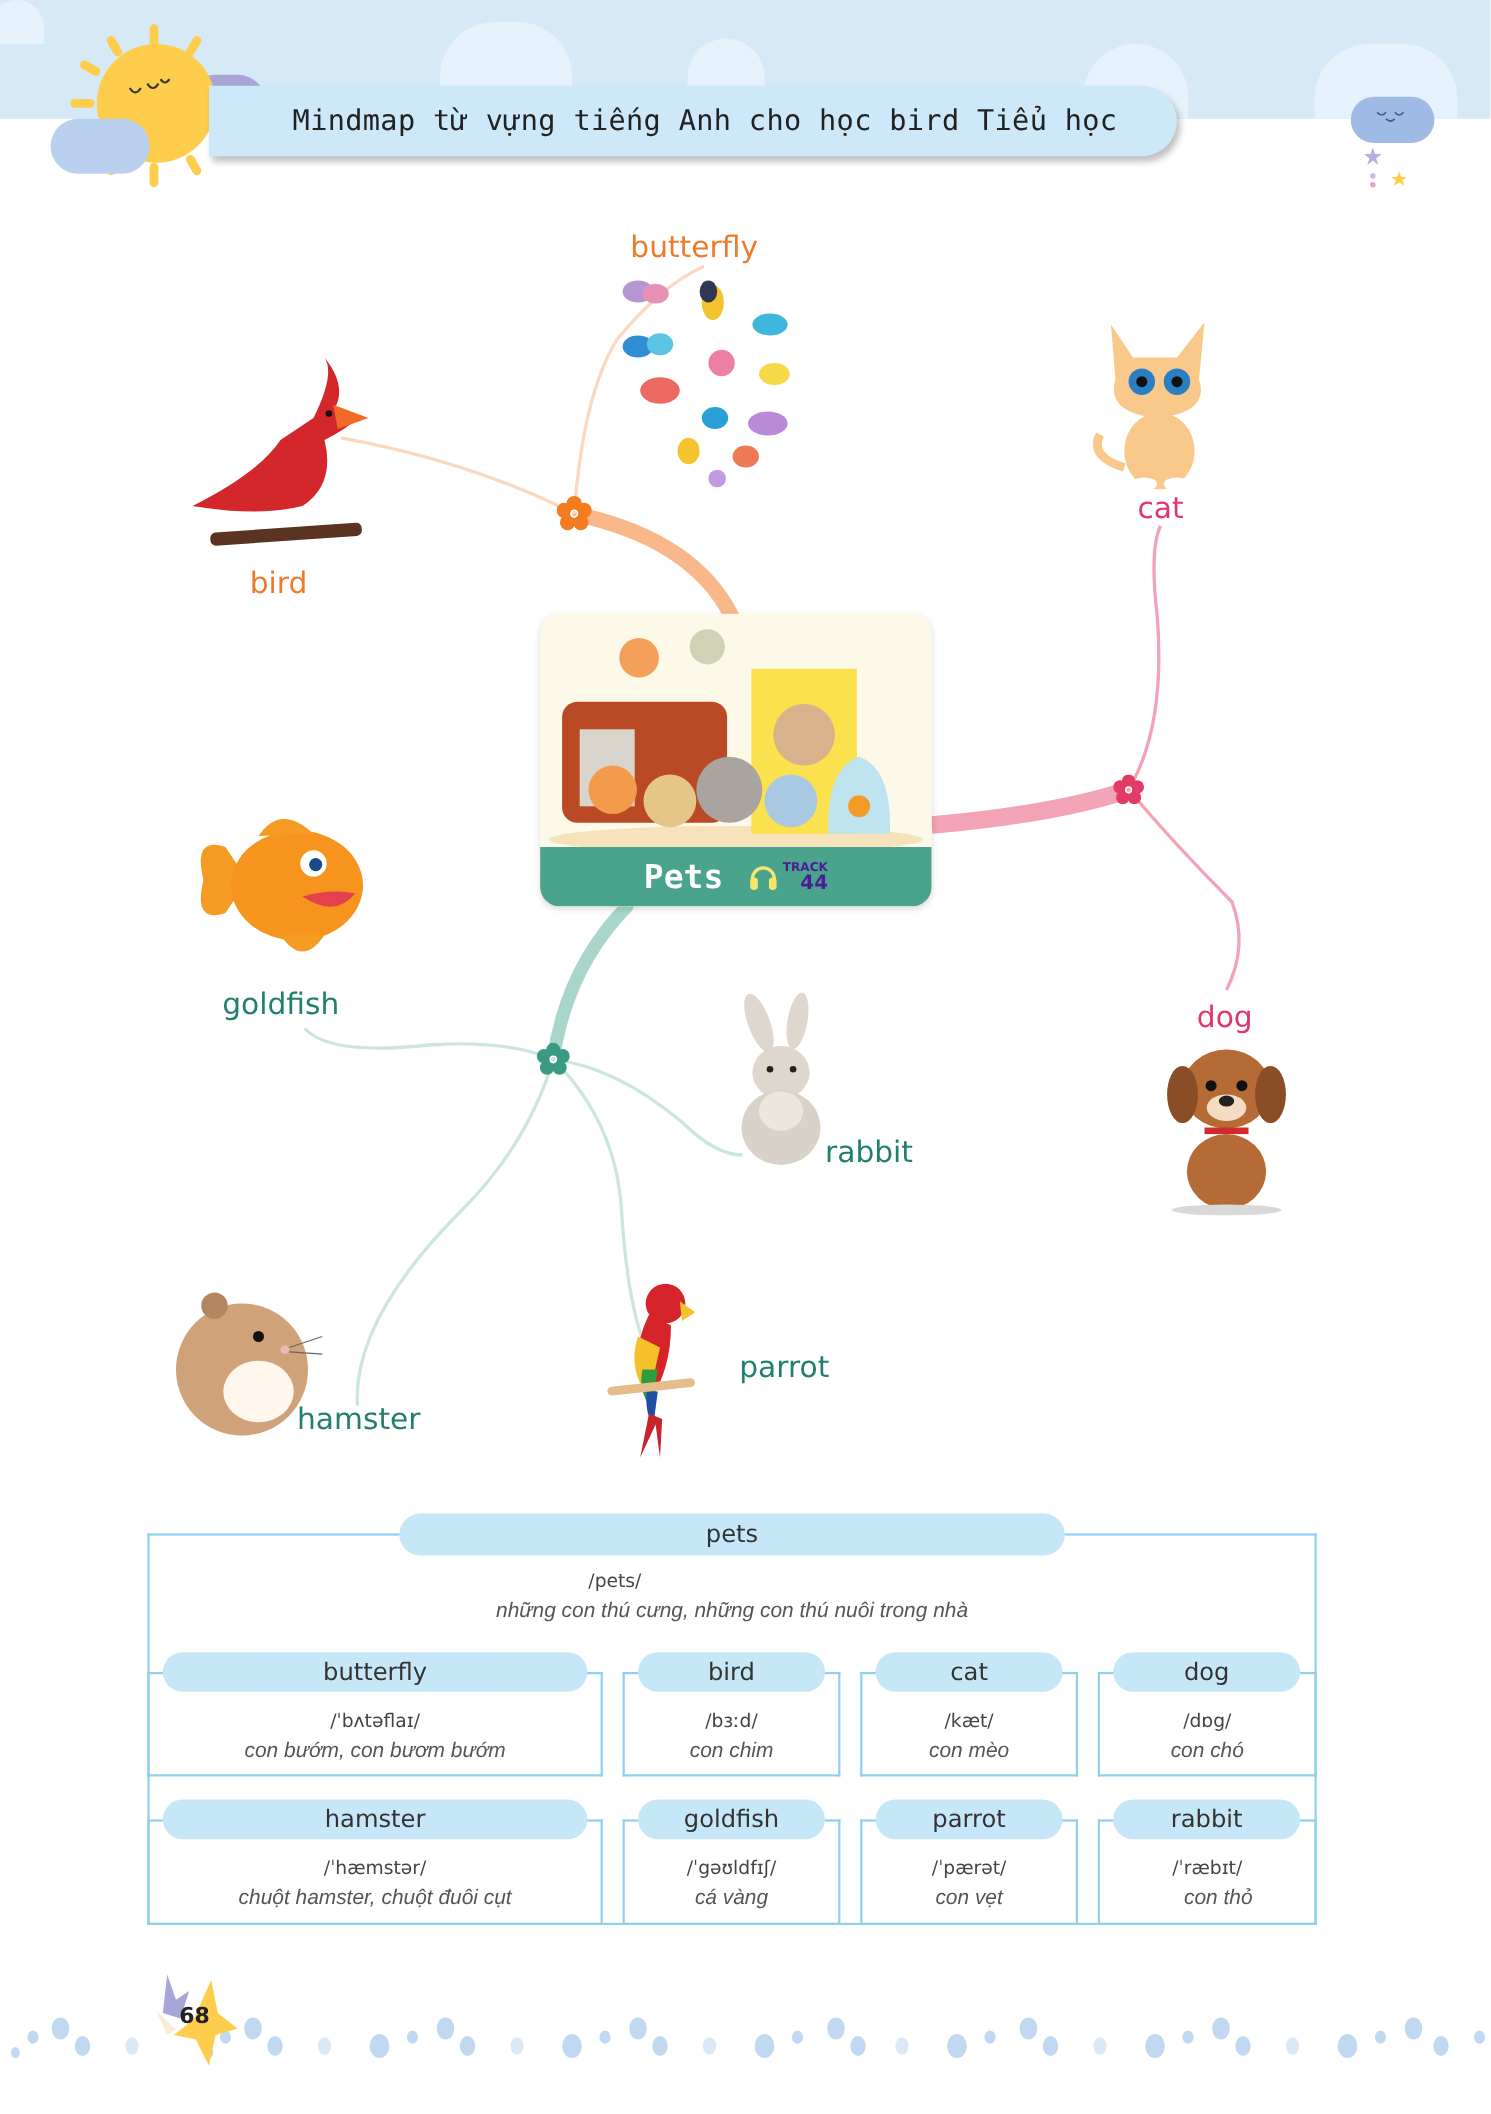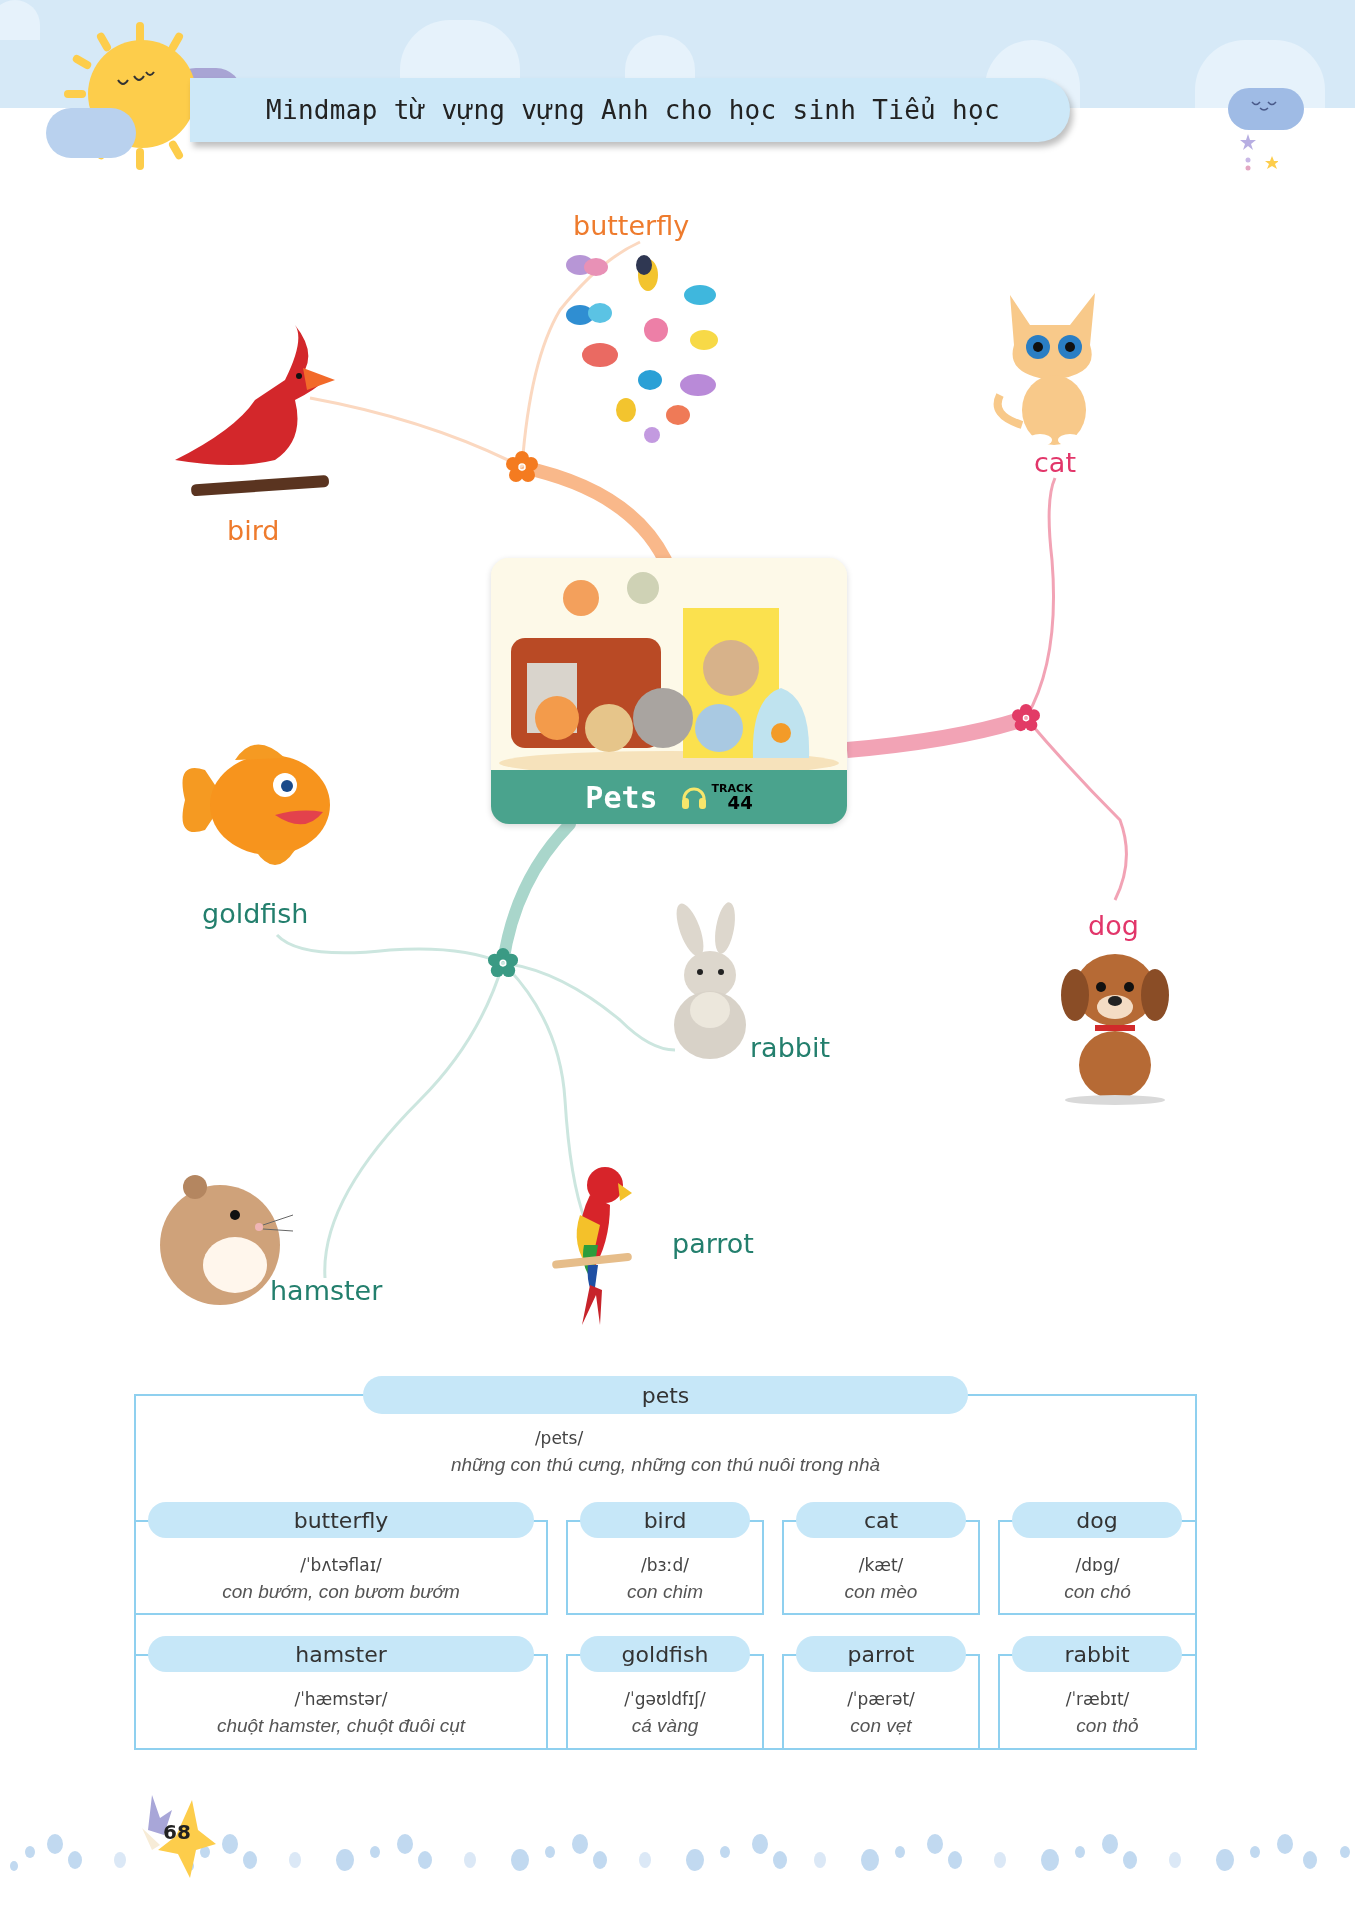--- a/index.html
+++ b/index.html
@@ -17,21 +17,21 @@
   .branch-svg { position: absolute; left: 0; top: 0; }
   .label { position: absolute; font-family: "DejaVu Sans", sans-serif; font-size: 27px; }
   .orange { color: #ee7b2d; }
   .pink { color: #e2366a; }
   .teal { color: #237f6d; }
 
   .center-card { position: absolute; left: 491px; top: 558px; width: 356px; height: 266px; border-radius: 18px; background: #fdf9e8; overflow: hidden; box-shadow: 0 2px 6px rgba(0,0,0,0.15); }
   .center-card .illustration { position: absolute; left: 0; top: 0; width: 356px; height: 212px; }
   .center-card .footer { position: absolute; left: 0; top: 212px; width: 356px; height: 54px; background: #4aa38d; display: flex; align-items: center; justify-content: center; gap: 22px; }
   .footer .pets-title { color: #fff; font-size: 30px; font-family: "DejaVu Sans Mono", monospace; font-weight: bold; }
-  .footer .track { display: flex; align-items: center; gap: 4px; color: #000000; }
+  .footer .track { display: flex; align-items: center; gap: 4px; color: #4c1d95; }
   .track .tt { display: flex; flex-direction: column; line-height: 1; }
   .track .tt .t1 { font-size: 11px; font-weight: bold; }
   .track .tt .t2 { font-size: 18px; font-weight: bold; text-align: right; }
 
   .animal { position: absolute; }
 
   .vocab { position: absolute; left: 134px; top: 1394px; width: 1063px; height: 356px; border: 2px solid #8fd0ef; border-top: none; }
   .vocab-top-line { position: absolute; left: 134px; top: 1394px; width: 1063px; height: 2px; background: #8fd0ef; }
   .pill { position: absolute; background: #c6e7f8; border-radius: 20px; display: flex; align-items: center; justify-content: center; font-family: "DejaVu Sans", sans-serif; color: #333; font-size: 22px; }
   .cell-box { position: absolute; border: 2px solid #8fd0ef; border-top: none; }
@@ -66,21 +66,21 @@
   <div class="ray" style="left:72px;top:122px;width:20px;height:8px;transform:rotate(-30deg);"></div>
 </div>
 <div class="sun">
   <svg width="108" height="108" viewBox="0 0 108 108">
       <path d="M30 40 q5 8 10 0 M46 36 q5 8 10 0 M58 32 q4 6 8 0" stroke="#333" stroke-width="2" fill="none"></path>
     </svg>
 </div>
 <div class="blue-cloud"></div>
 
 <div class="title-pill">
-  <span>Mindmap từ vựng vựng Anh cho học sinh Tiểu học</span>
+  <span>Mindmap từ vựng tiếng Anh cho học bird Tiểu học</span>
 </div>
 
 <div class="side-cloud">
   <svg width="76" height="42">
       <path d="M24 14 q4 5 8 0 M40 14 q4 5 8 0 M32 20 q4 4 8 0" stroke="#4a5a8a" stroke-width="1.5" fill="none"></path>
     </svg>
 </div>
 <div style="position:absolute;left:1238px;top:130px;">
   <svg width="40" height="70">
       <path d="M10 4 l2 6 6 0 -5 4 2 6 -5 -4 -5 4 2 -6 -5 -4 6 0z" fill="#b7aee2"></path>

